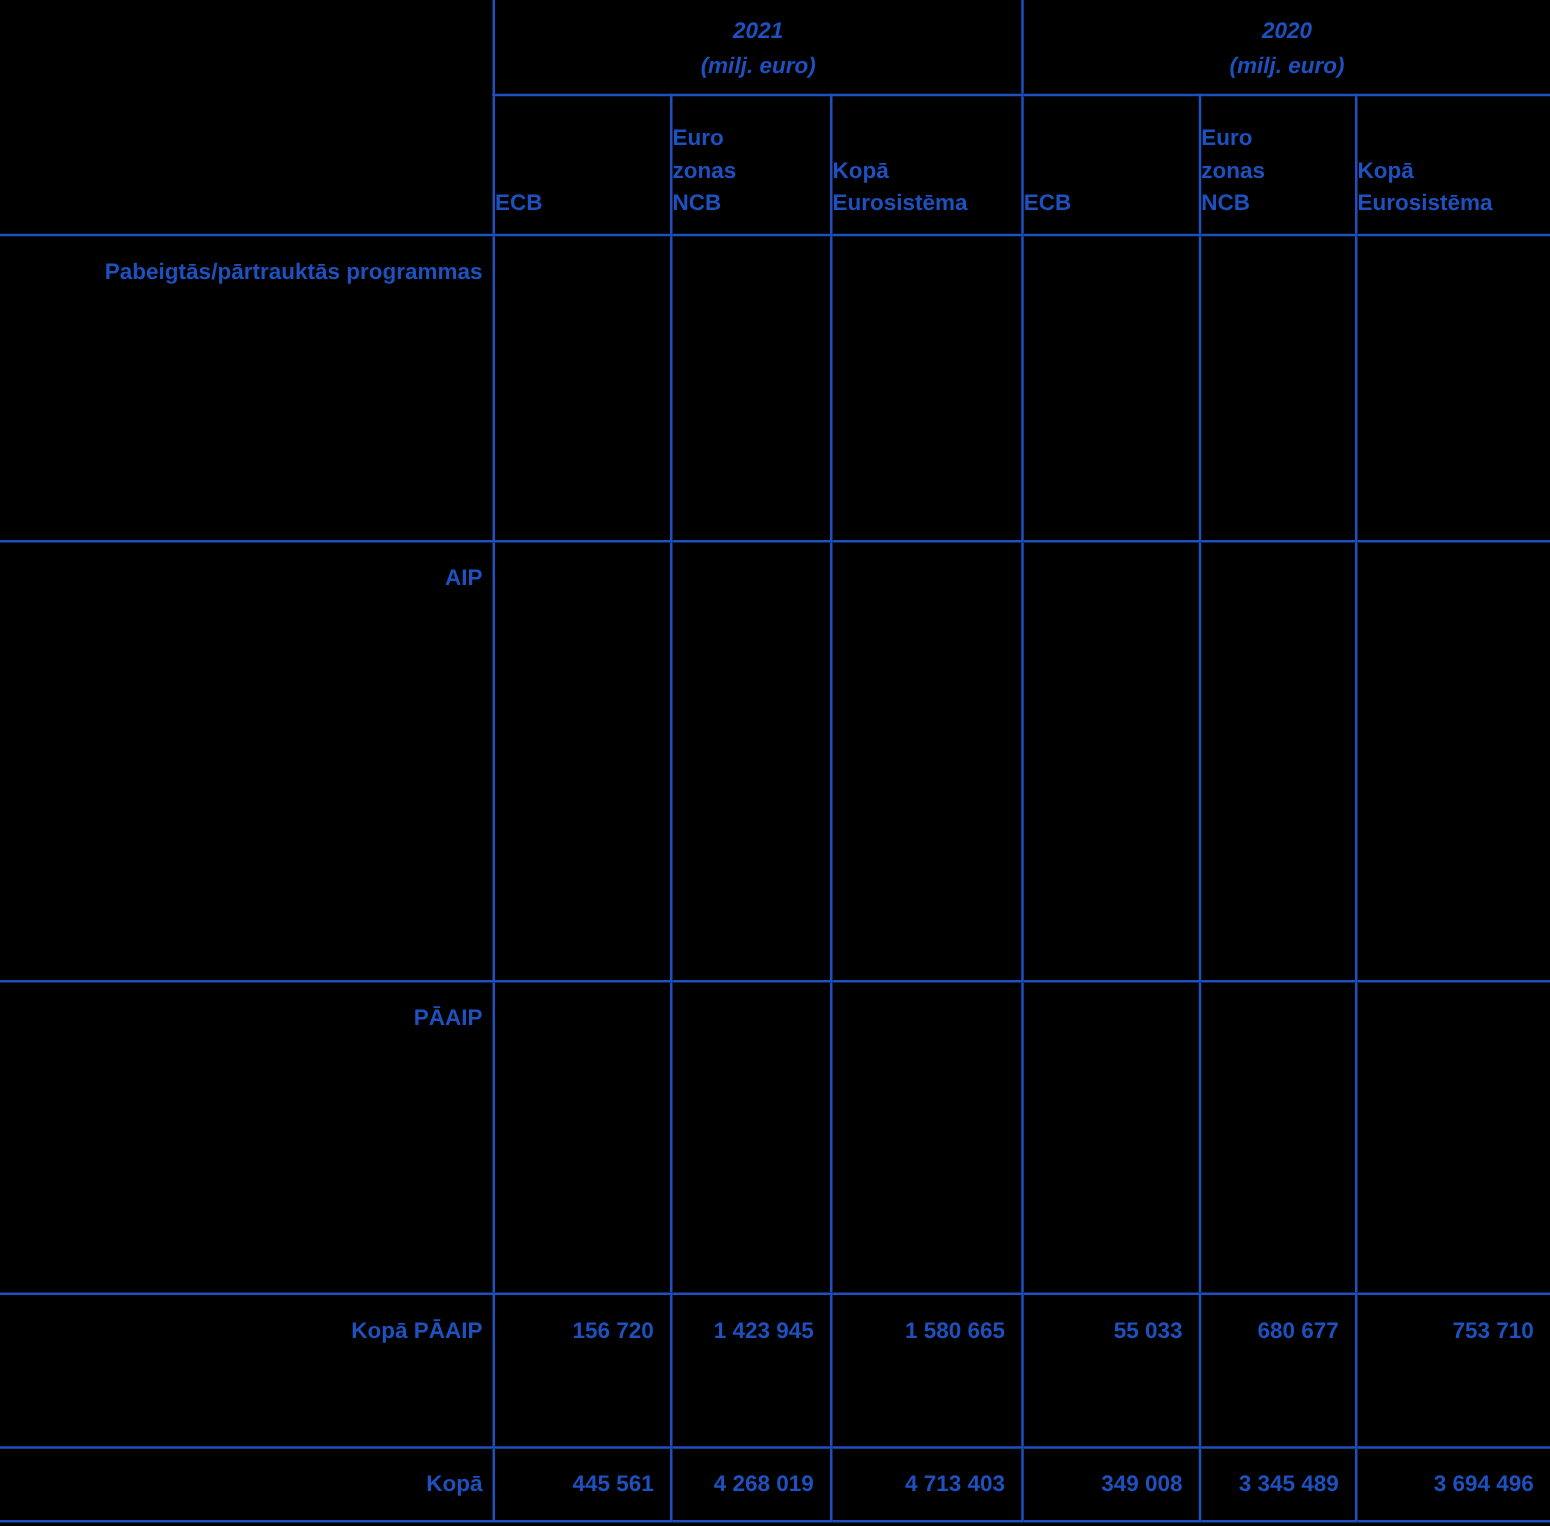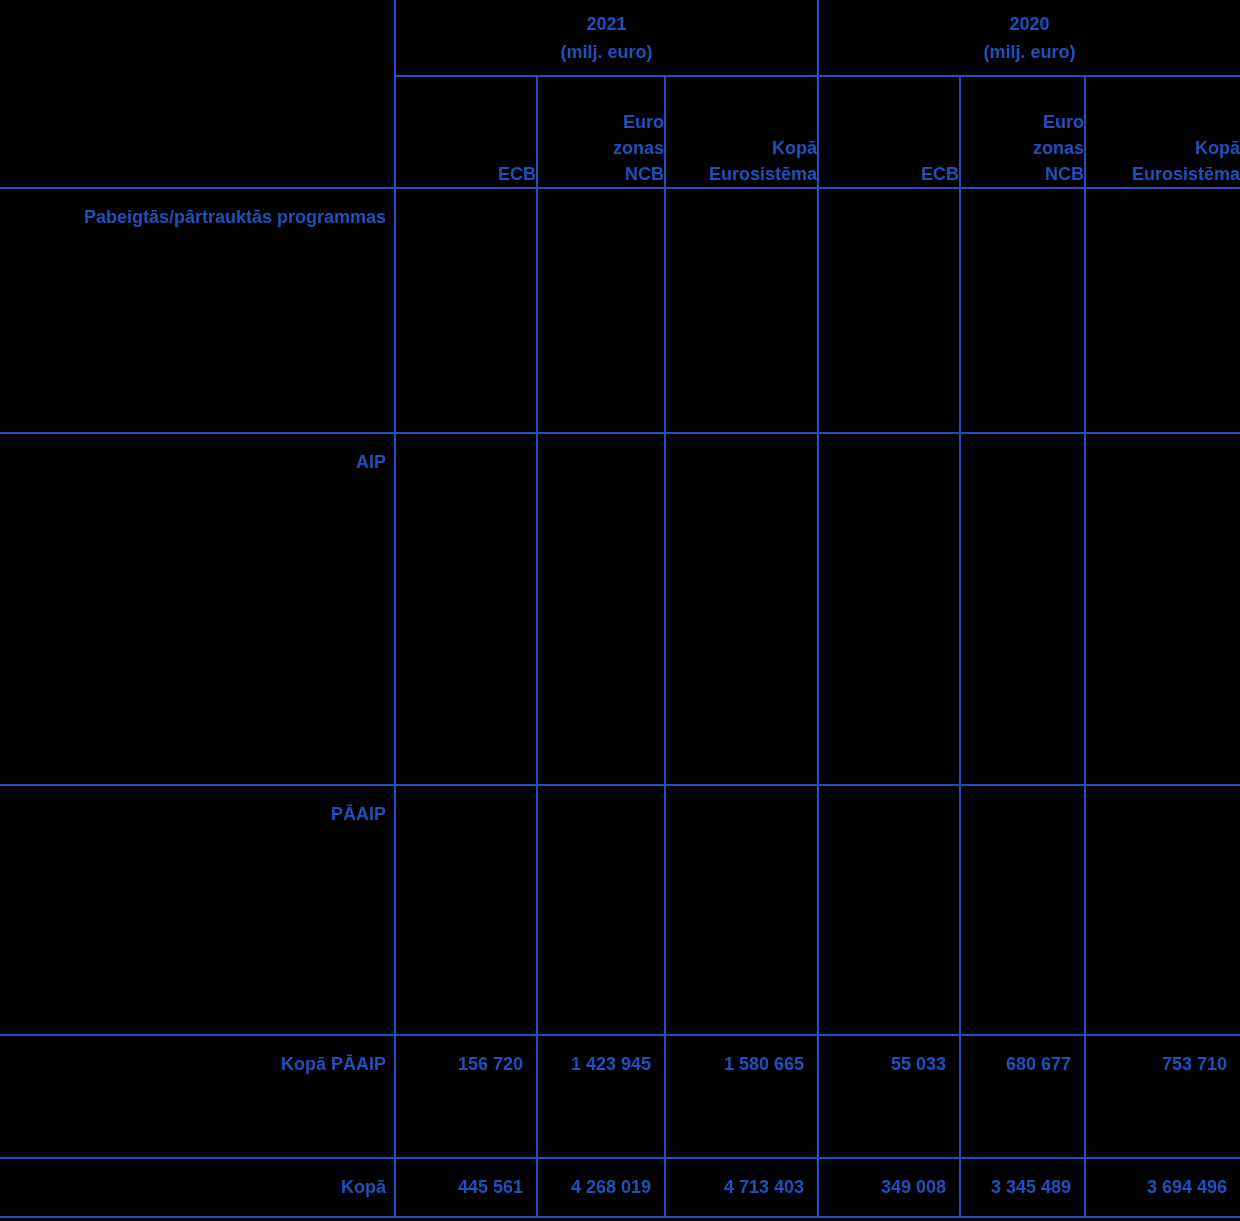--- a/index.html
+++ b/index.html
@@ -34,25 +34,26 @@
   }
   
   .bl{ border-left:2px solid var(--blue); }
   .bb{ border-bottom:2px solid var(--blue); }
 
   .year-head{
     text-align:center;
     vertical-align:middle;
     line-height:28px;
     white-space:pre-line;
+    font-style:italic;
   }
   .col-head{
-    text-align:right;
+    text-align:left;
     vertical-align:bottom;
-    padding-bottom:0;
+    padding-bottom:12px;
     line-height:26px;
     white-space:pre-line;
   }
   .row-label{
     text-align:right;
     padding:18px 8px 0 8px;
   }
   .num{
     text-align:right;
     padding:18px 13px 0 0;

